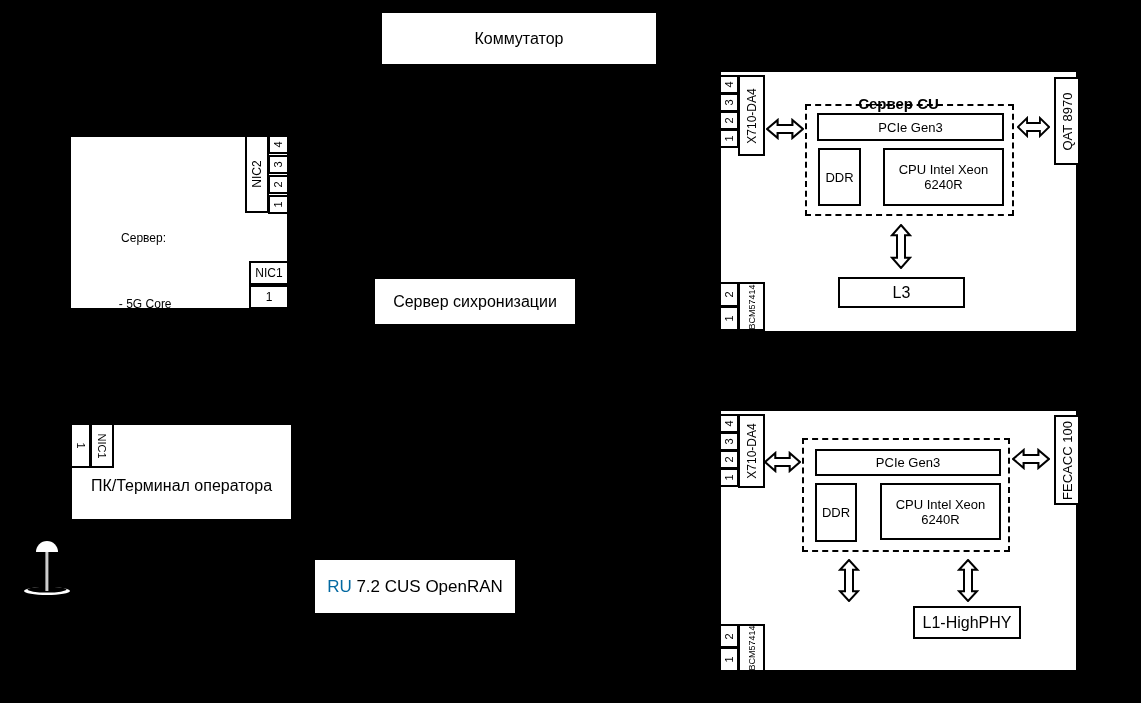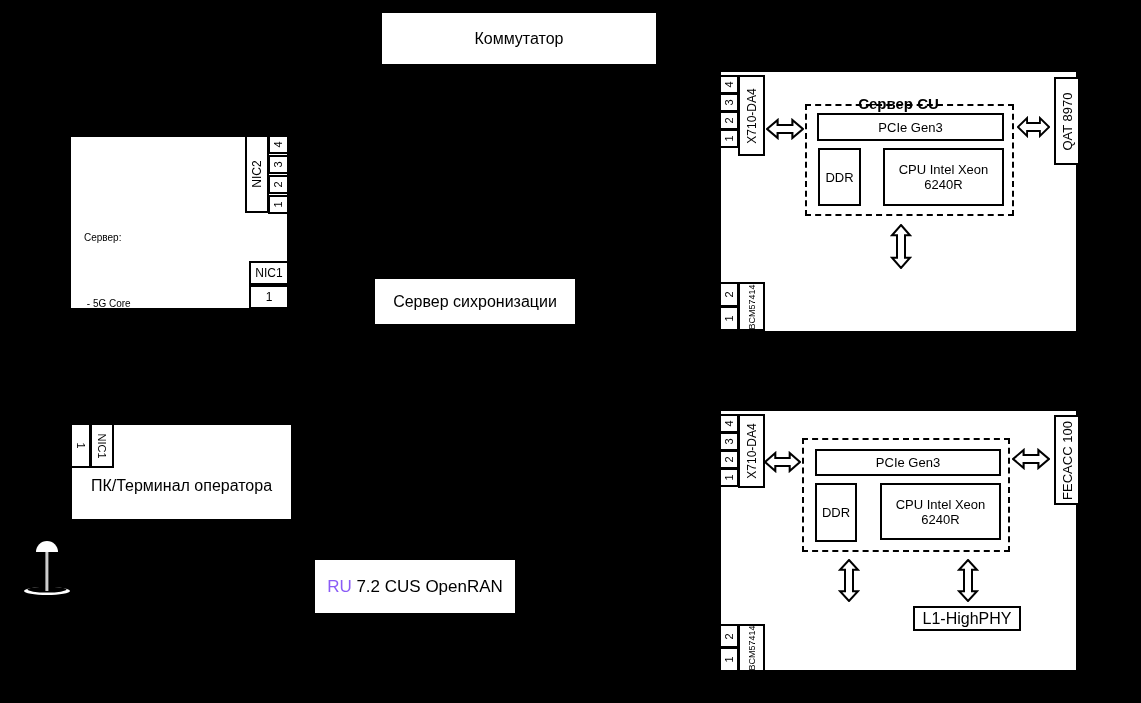--- a/index.html
+++ b/index.html
@@ -12,21 +12,21 @@
     display:flex;align-items:center;justify-content:center;text-align:center;
   }
   .dashedbox{
     position:absolute;border:2px dashed #000;box-sizing:border-box;background:transparent;
   }
   .cell{font-size:11px;line-height:1;}
   .vt{transform:rotate(-90deg);white-space:nowrap;display:block;}
   .vtcw{transform:rotate(90deg);white-space:nowrap;display:block;}
   .title{position:absolute;left:0;width:100%;text-align:center;font-weight:bold;font-size:15px;}
   .arrow{position:absolute;}
-  .lines{position:absolute;font-size:10px;line-height:22px;white-space:pre;text-align:left;}
+  .lines{position:absolute;font-size:12px;line-height:22px;white-space:pre;text-align:center;}
   .center-label{position:absolute;left:0;width:100%;text-align:center;}
 </style>
 </head>
 <body>
 
 <div class="canvas">
 
   <div class="box" style="left:380px;top:11px;width:278px;height:55px;font-size:16px;">
     <span>Коммутатор</span>
   </div>
@@ -102,20 +102,23 @@
       <polygon points="1,11 11,2 11,7 25,7 25,2 35,11 25,20 25,15 11,15 11,20" fill="#fff" stroke="#000" stroke-width="2"></polygon>
     </svg>
 
     <div class="box" style="left:333px;top:5px;width:26px;height:88px;font-size:13px;">
       <span class="vt">QAT 8970</span>
     </div>
 
     <svg class="arrow" style="left:169px;top:152px;" width="22" height="45" viewBox="0 0 22 44" preserveAspectRatio="none">
       <polygon points="11,1 20,11 15,11 15,33 20,33 11,43 2,33 7,33 7,11 2,11" fill="#fff" stroke="#000" stroke-width="2"></polygon>
     </svg>
+    <div class="box" style="left:117px;top:205px;width:127px;height:31px;font-size:16px;">
+      <span>L3</span>
+    </div>
 
     <div class="box cell" style="left:-2px;top:210px;width:20px;height:25px;">
       <span class="vt">2</span>
       </div>
     <div class="box cell" style="left:-2px;top:234px;width:20px;height:25px;">
       <span class="vt">1</span>
       </div>
     <div class="box" style="left:17px;top:210px;width:27px;height:49px;font-size:9px;">
       <span class="vt">BCM57414</span>
     </div>
@@ -162,21 +165,21 @@
       <span class="vt">FECACC 100</span>
     </div>
 
     <svg class="arrow" style="left:117px;top:148px;" width="22" height="43" viewBox="0 0 22 44" preserveAspectRatio="none">
       <polygon points="11,1 20,11 15,11 15,33 20,33 11,43 2,33 7,33 7,11 2,11" fill="#fff" stroke="#000" stroke-width="2"></polygon>
     </svg>
     <svg class="arrow" style="left:236px;top:148px;" width="22" height="43" viewBox="0 0 22 44" preserveAspectRatio="none">
       <polygon points="11,1 20,11 15,11 15,33 20,33 11,43 2,33 7,33 7,11 2,11" fill="#fff" stroke="#000" stroke-width="2"></polygon>
     </svg>
 
-    <div class="box" style="left:192px;top:195px;width:108px;height:25px;font-size:16px;">
+    <div class="box" style="left:192px;top:195px;width:108px;height:33px;font-size:16px;">
       <span>L1-HighPHY</span>
     </div>
 
     <div class="box cell" style="left:-2px;top:213px;width:20px;height:24px;">
       <span class="vt">2</span>
       </div>
     <div class="box cell" style="left:-2px;top:236px;width:20px;height:25px;">
       <span class="vt">1</span>
       </div>
     <div class="box" style="left:17px;top:213px;width:27px;height:48px;font-size:9px;">
@@ -195,16 +198,16 @@
   </div>
 
   <svg style="position:absolute;left:23px;top:532px;" width="48" height="64" viewBox="0 0 48 64">
     <ellipse cx="24" cy="59" rx="23" ry="4" fill="#fff"></ellipse>
     <ellipse cx="24" cy="57.6" rx="19.5" ry="2.9" fill="#000"></ellipse>
     <rect x="22.4" y="19" width="3" height="40" fill="#cccccc"></rect>
     <path d="M13,20 a11,11 0 0 1 22,0 z" fill="#fff"></path>
   </svg>
 
   <div class="box" style="left:313px;top:558px;width:204px;height:57px;font-size:17px;">
-    <span style="white-space:pre;"><span style="color:#8b5cf6;">RU</span><span> 7.2 CUS OpenRAN</span></span>
+    <span style="white-space:pre;"><span style="color:#0369a1;">RU</span><span> 7.2 CUS OpenRAN</span></span>
   </div>
 
 </div>
 
 </body></html>

